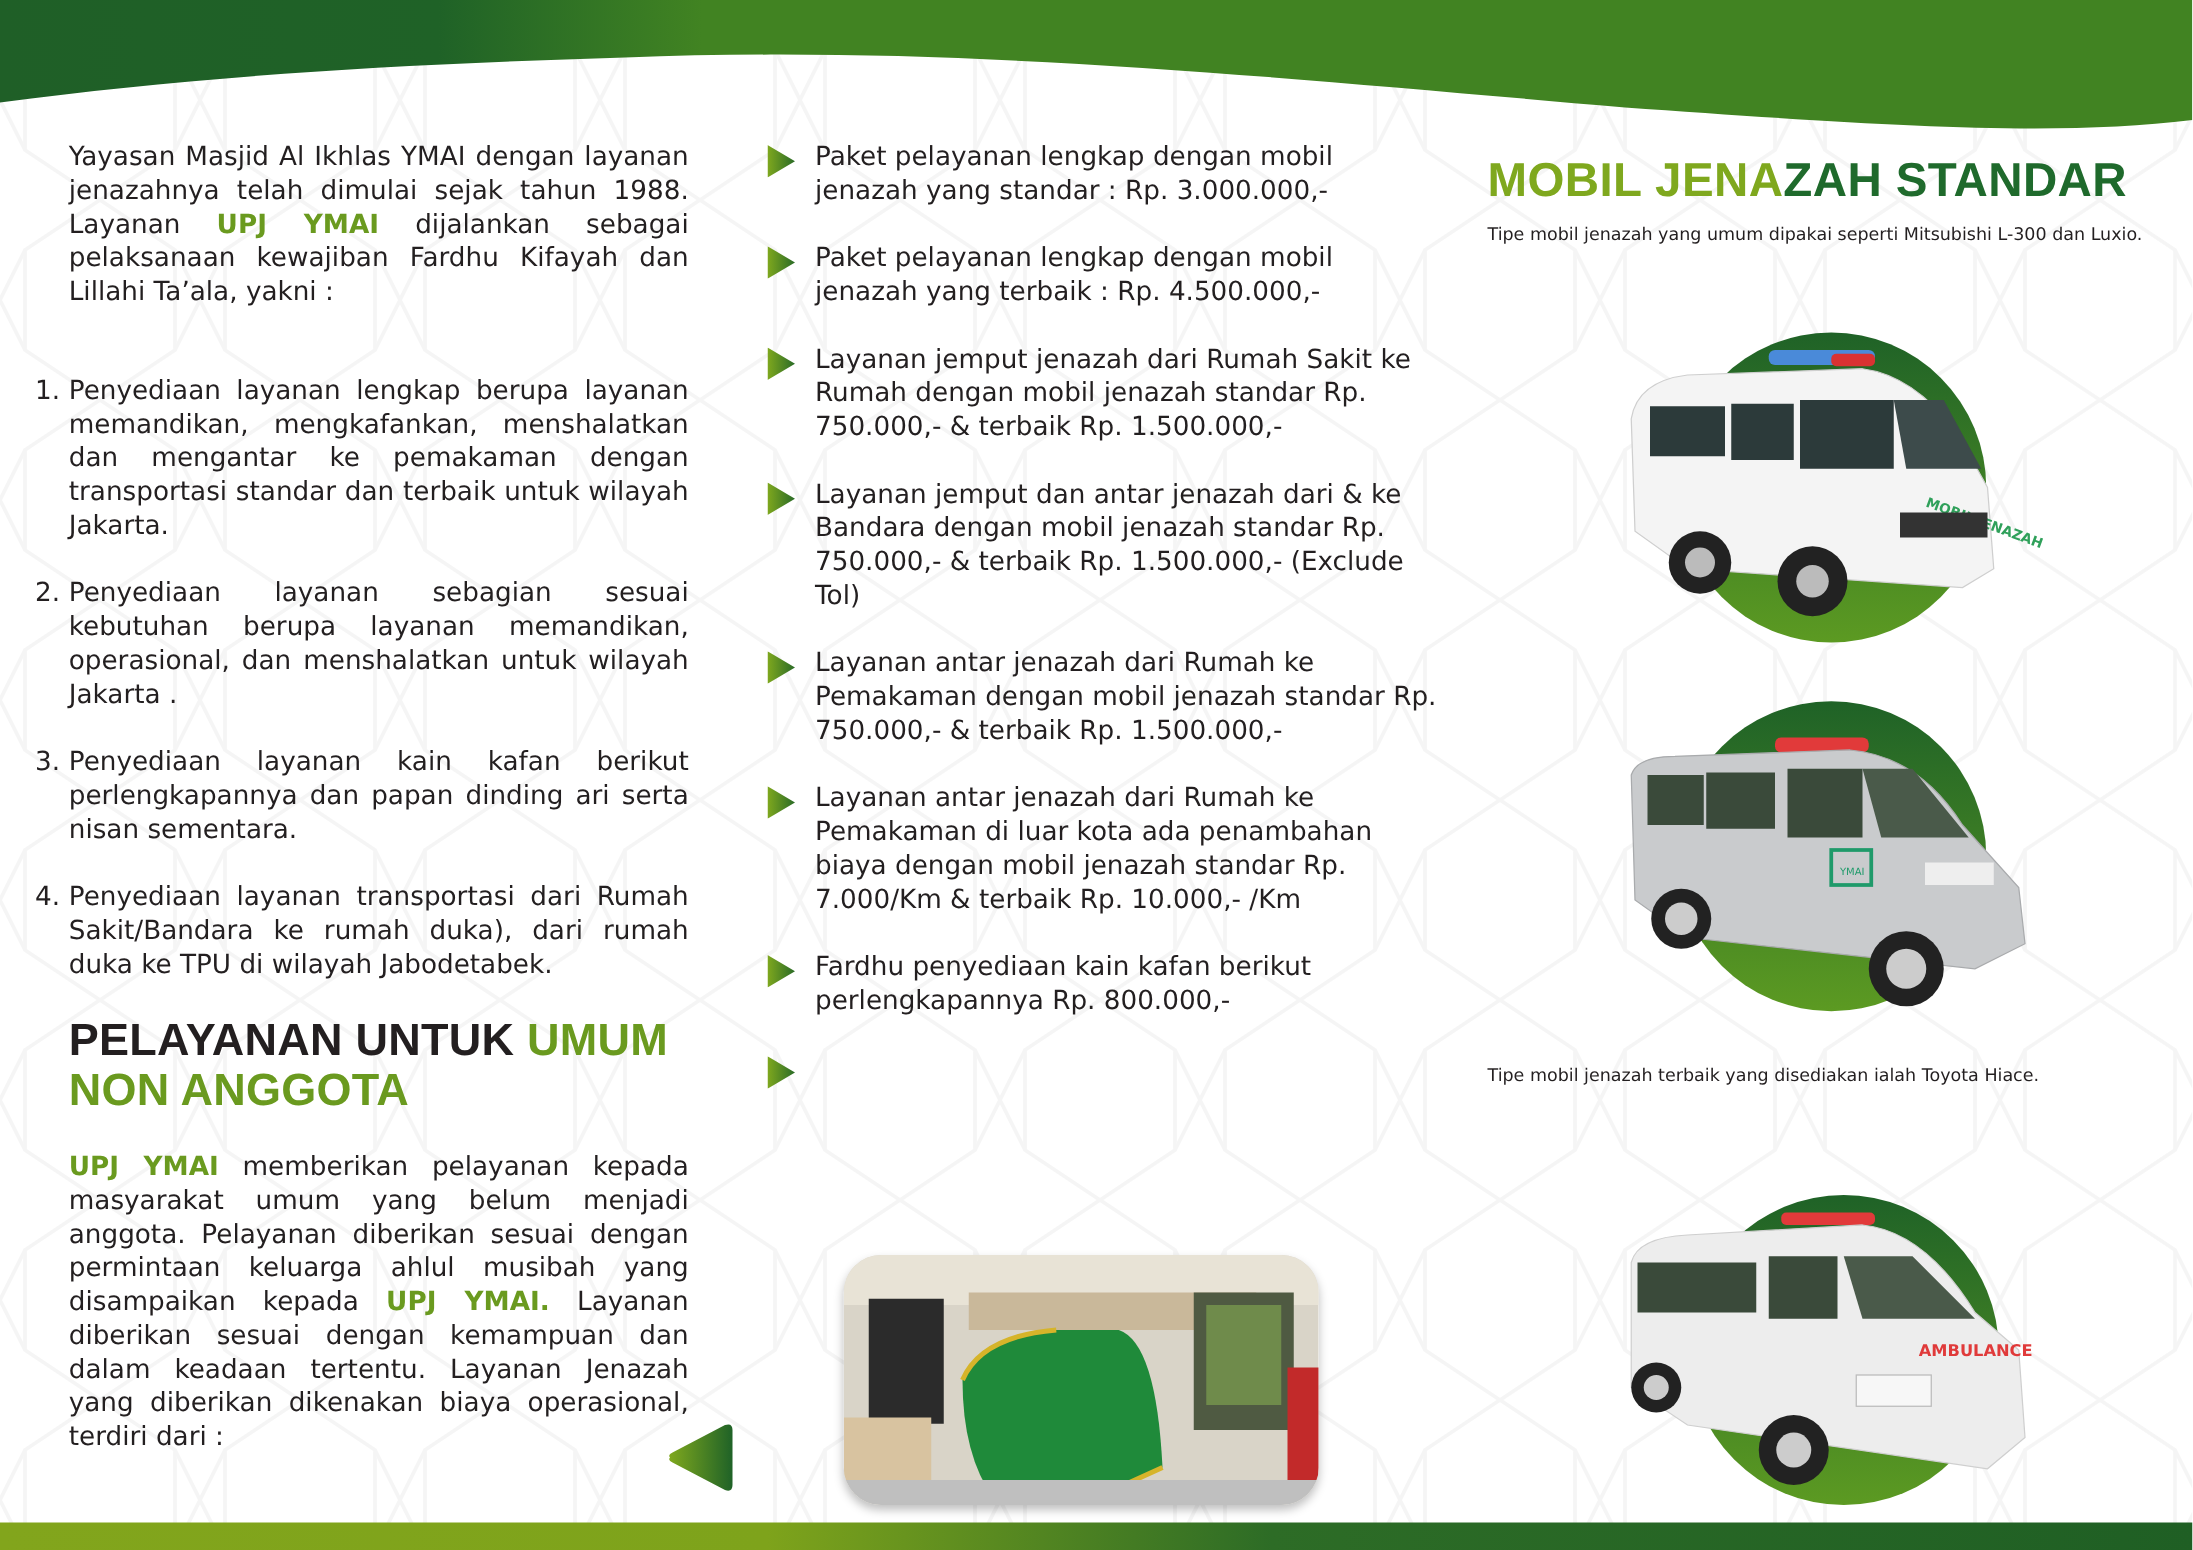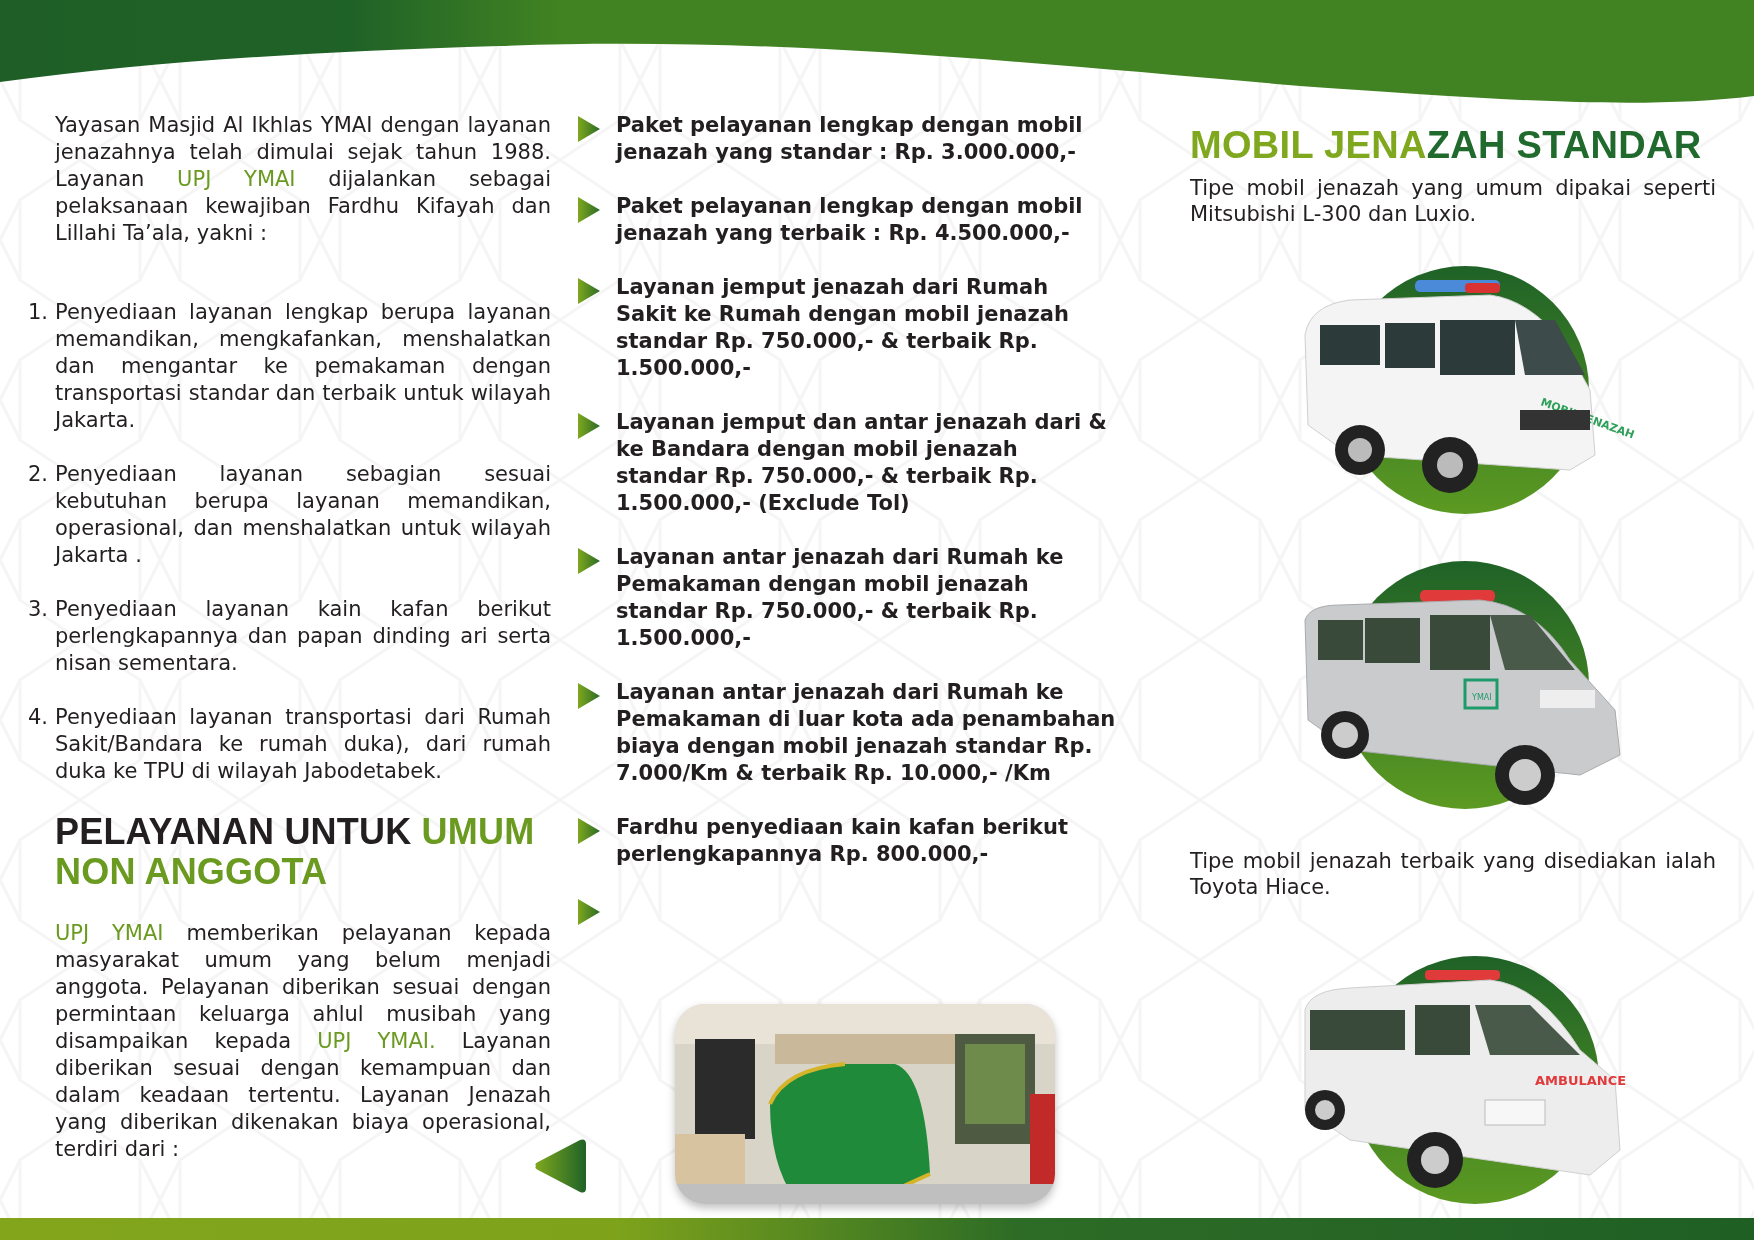--- a/index.html
+++ b/index.html
@@ -7,24 +7,24 @@
   body { position: relative; font-family: "DejaVu Sans", sans-serif; color: #231f20; }
 
   .pattern { position: absolute; inset: 0; z-index: 0; opacity: 0.5; }
 
   .top-wave { position: absolute; left: 0; top: 0; width: 1754px; height: 110px; z-index: 1; }
   .bottom-band { position: absolute; left: 0; bottom: 0; width: 1754px; height: 22px; z-index: 1;
     background: linear-gradient(90deg, #82a51c 0%, #7ea31b 35%, #2d6c26 58%, #1f5f24 100%); }
 
   .col { position: absolute; z-index: 2; }
   .col-left { left: 55px; top: 112px; width: 496px; }
-  .col-mid { left: 576px; top: 112px; width: 540px; font-weight: bold; }
+  .col-mid { left: 612px; top: 112px; width: 540px; }
 
   .body-text { font-size: 21px; line-height: 27px; text-align: justify; color: #231f20; }
-  .hl { color: #6a9a1f; font-weight: normal; }
+  .hl { color: #6a9a1f; font-weight: bold; }
 
   .intro { margin-bottom: 52px; }
 
   ol.num-list { list-style: none; }
   ol.num-list li { position: relative; padding-left: 0; margin-bottom: 27px; }
   ol.num-list li .num { position: absolute; left: -27px; top: 0; }
 
   .section-title { font-family: "Liberation Sans", sans-serif; font-weight: bold; font-size: 36px; line-height: 40px; margin-bottom: 28px; color: #231f20; letter-spacing: 0.2px; }
   .section-title .green { color: #6a9a1f; }
 
@@ -32,21 +32,21 @@
   .price-list li { position: relative; padding-left: 40px; margin-bottom: 27px; font-size: 21px; line-height: 27px; color: #231f20; }
   .price-list li .tri { position: absolute; left: 2px; top: 4px; width: 22px; height: 26px; }
 
   .interior-photo { position: absolute; left: 675px; top: 1004px; width: 380px; height: 200px; border-radius: 30px; overflow: hidden; z-index: 2;
     box-shadow: 0 4px 8px rgba(0,0,0,0.25); }
   .prev-arrow { position: absolute; left: 534px; top: 1138px; width: 54px; height: 56px; z-index: 2; cursor: pointer; }
 
   .car-title { font-family: "Liberation Sans", sans-serif; font-weight: bold; font-size: 38px; line-height: 44px; letter-spacing: 0.3px; }
   .car-title .lt { color: #7fa81e; }
   .car-title .dk { color: #1f6a2c; }
-  .car-desc { font-size: 21px; line-height: 26px; text-align: justify; margin-top: 8px; }
+  .car-desc { font-size: 14px; line-height: 26px; text-align: justify; margin-top: 8px; }
 
   .car-img { position: absolute; z-index: 2; }
   .car1 { left: 1290px; top: 255px; width: 350px; height: 270px; }
   .car2 { left: 1290px; top: 550px; width: 350px; height: 270px; }
   .car3 { left: 1290px; top: 950px; width: 350px; height: 260px; }
 
   .std-block { position: absolute; left: 1190px; top: 123px; width: 526px; z-index: 2; }
   .best-block { position: absolute; left: 1190px; top: 840px; width: 526px; z-index: 2; }
 </style>
 </head>

